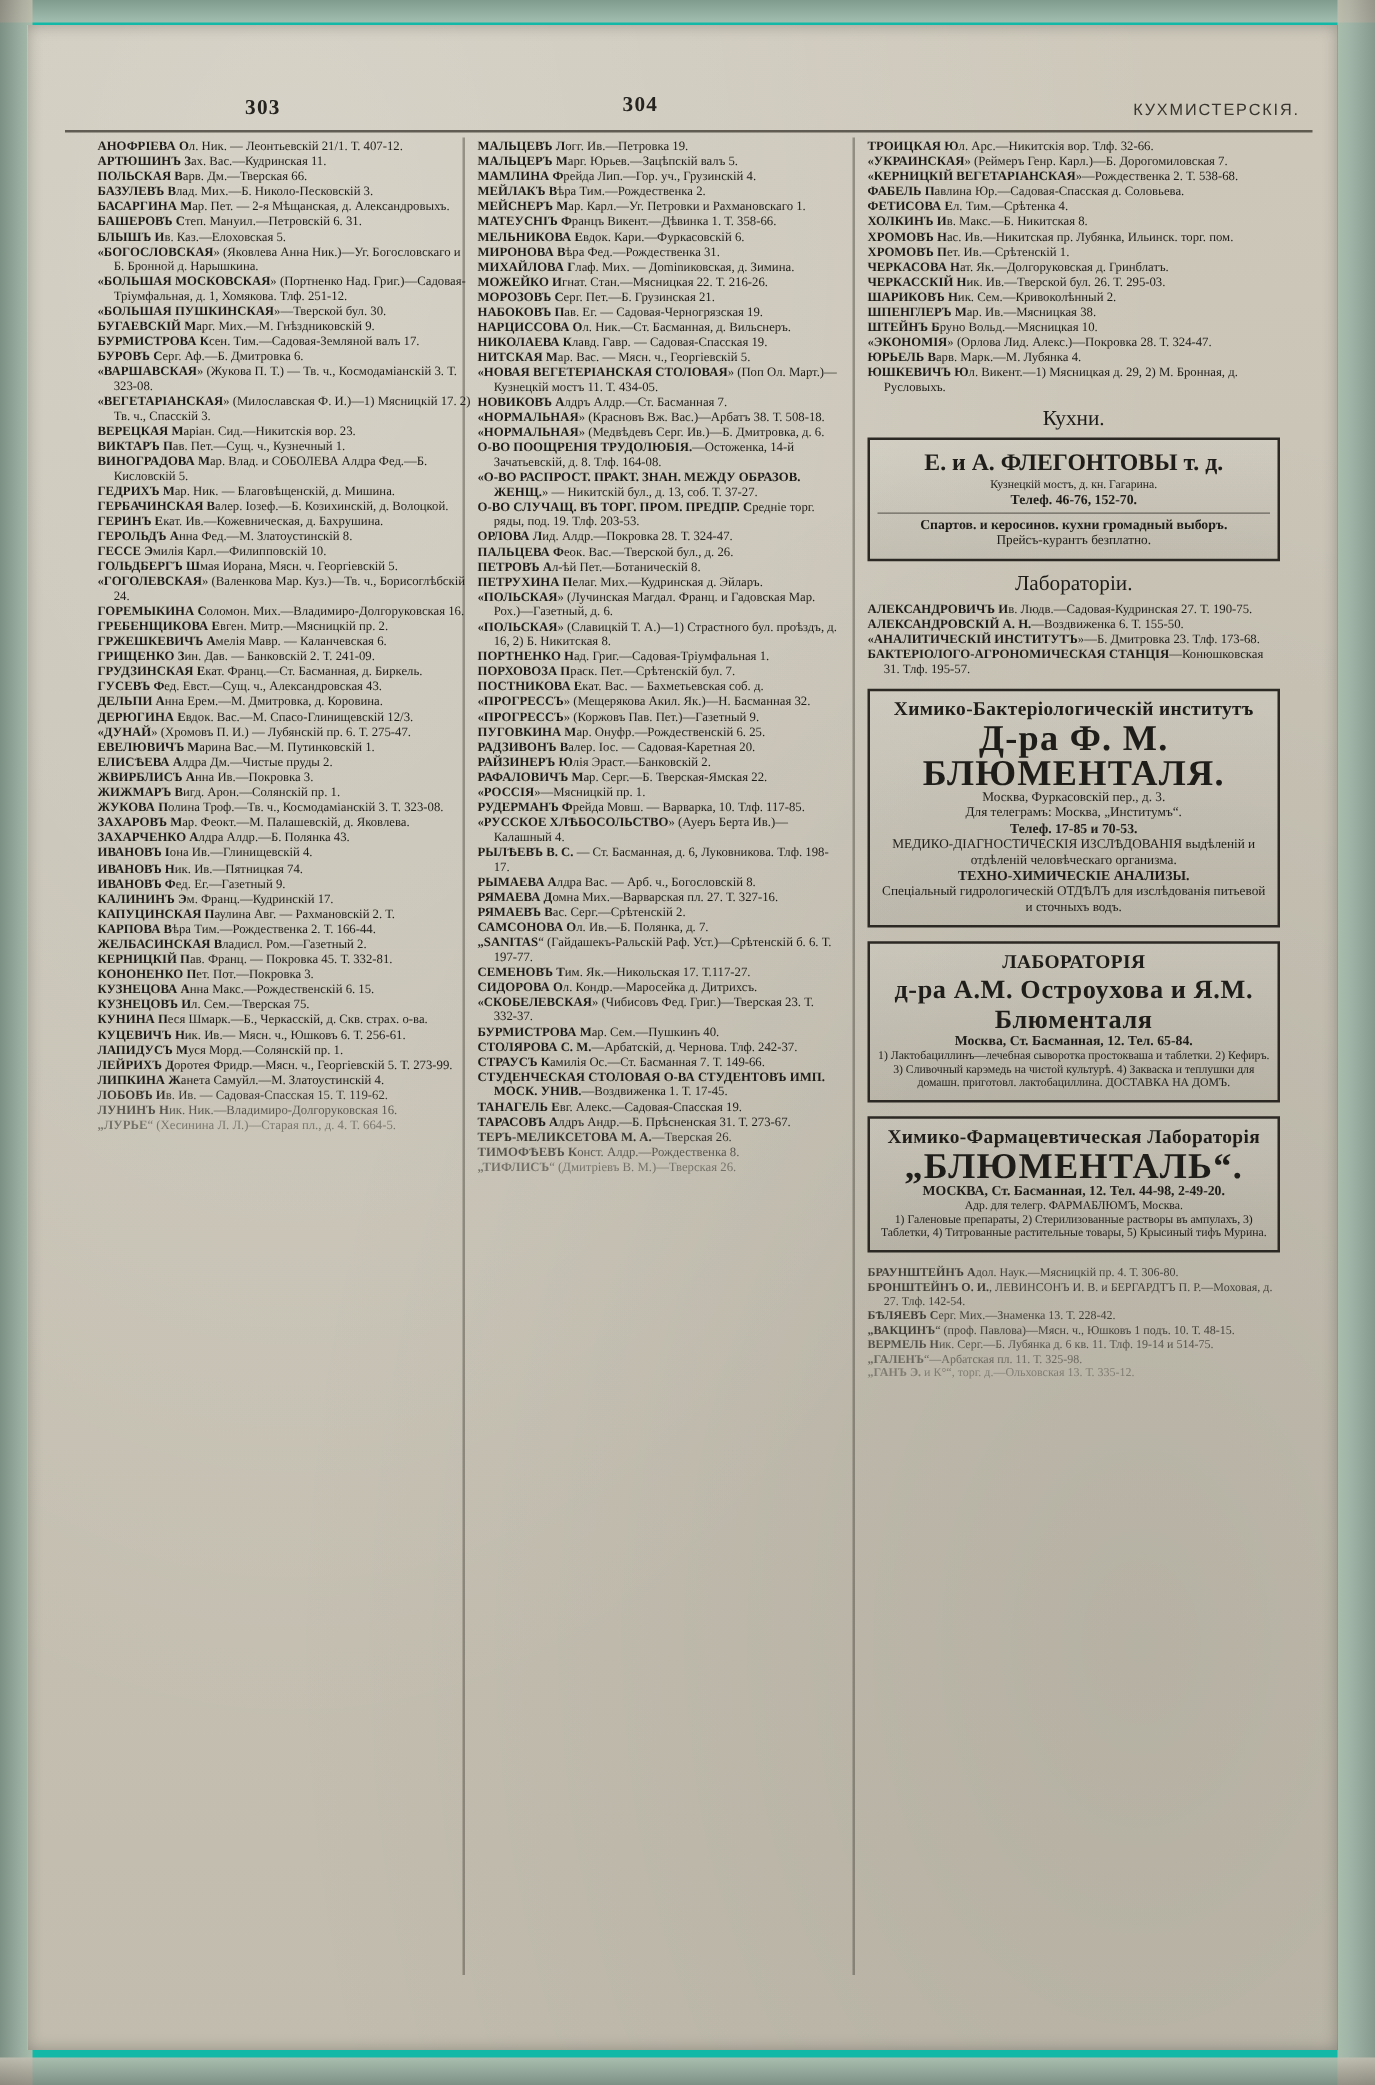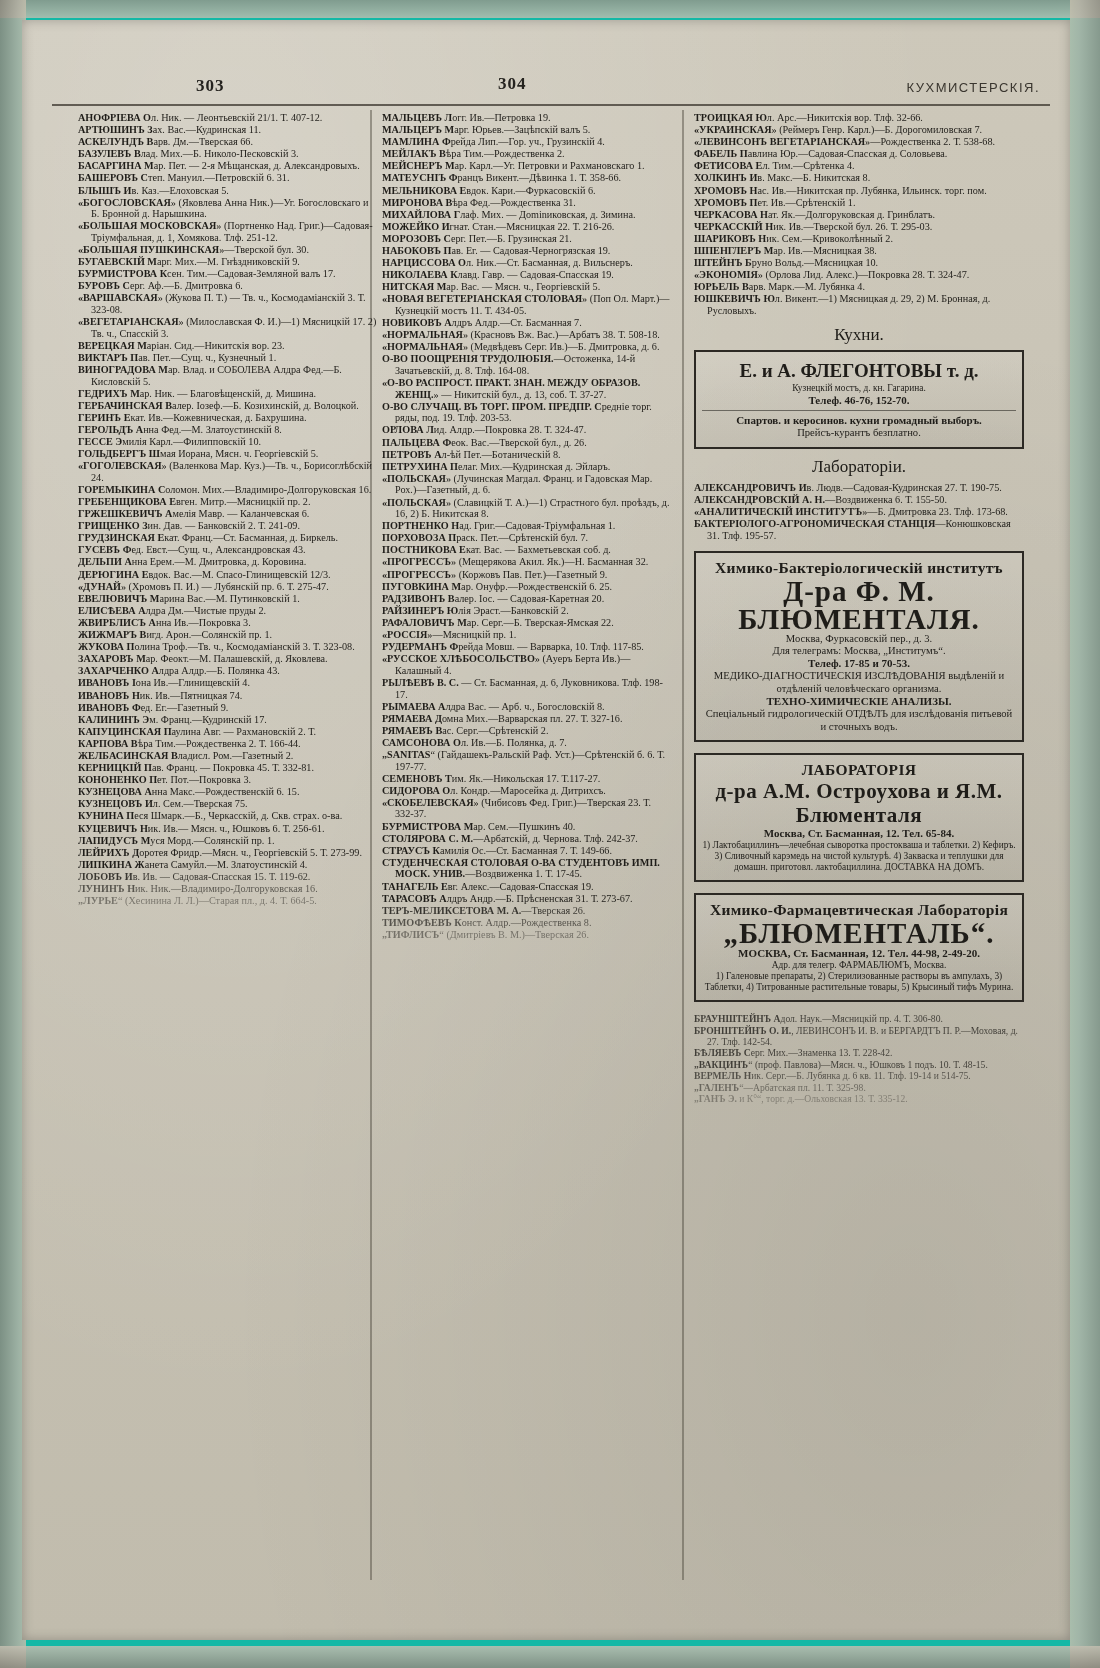--- a/index.html
+++ b/index.html
@@ -121,21 +121,21 @@
   <div class="folio folio-l">303</div>
   <div class="folio folio-c">304</div>
   <div class="run-head">КУХМИСТЕРСКІЯ.</div>
   <div class="rule"></div>
   <div class="vrule vr1"></div>
   <div class="vrule vr2"></div>
 
   <div class="col col1" id="c1">
       <p class="entry"><b>АНОФРІЕВА О</b>л. Ник. — Леонтьевскій 21/1. Т. 407-12.</p>
       <p class="entry"><b>АРТЮШИНЪ З</b>ах. Вас.—Кудринская 11.</p>
-      <p class="entry"><b>АСКЕЛУНДЪ В</b>арв. Дм.—Тверская 66.</p>
+      <p class="entry"><b>ПОЛЬСКАЯ В</b>арв. Дм.—Тверская 66.</p>
       <p class="entry"><b>БАЗУЛЕВЪ В</b>лад. Мих.—Б. Николо-Песковскій 3.</p>
       <p class="entry"><b>БАСАРГИНА М</b>ар. Пет. — 2-я Мѣщанская, д. Александровыхъ.</p>
       <p class="entry"><b>БАШЕРОВЪ С</b>теп. Мануил.—Петровскій 6. 31.</p>
       <p class="entry"><b>БЛЫШЪ И</b>в. Каз.—Елоховская 5.</p>
       <p class="entry"><b>«БОГОСЛОВСКАЯ</b>» (Яковлева Анна Ник.)—Уг. Богословскаго и Б. Бронной д. Нарышкина.</p>
       <p class="entry"><b>«БОЛЬШАЯ МОСКОВСКАЯ</b>» (Портненко Над. Григ.)—Садовая-Тріумфальная, д. 1, Хомякова. Тлф. 251-12.</p>
       <p class="entry"><b>«БОЛЬШАЯ ПУШКИНСКАЯ</b>»—Тверской бул. 30.</p>
       <p class="entry"><b>БУГАЕВСКІЙ М</b>арг. Мих.—М. Гнѣздниковскій 9.</p>
       <p class="entry"><b>БУРМИСТРОВА К</b>сен. Тим.—Садовая-Земляной валъ 17.</p>
       <p class="entry"><b>БУРОВЪ С</b>ерг. Аф.—Б. Дмитровка 6.</p>
@@ -245,21 +245,21 @@
       <p class="entry"><b>ТАРАСОВЪ А</b>лдръ Андр.—Б. Прѣсненская 31. Т. 273-67.</p>
       <p class="entry" style="opacity: 0.85;"><b>ТЕРЪ-МЕЛИКСЕТОВА М. А.</b>—Тверская 26.</p>
       <p class="entry" style="opacity: 0.67;"><b>ТИМОФѢЕВЪ К</b>онст. Алдр.—Рождественка 8.</p>
       <p class="entry" style="opacity: 0.49;"><b>„ТИФЛИСЪ</b>“ (Дмитріевъ В. М.)—Тверская 26.</p>
     </div>
 
   <div class="col col3">
     <div id="c3a">
         <p class="entry"><b>ТРОИЦКАЯ Ю</b>л. Арс.—Никитскія вор. Тлф. 32-66.</p>
         <p class="entry"><b>«УКРАИНСКАЯ</b>» (Реймеръ Генр. Карл.)—Б. Дорогомиловская 7.</p>
-        <p class="entry"><b>«ЛЕВИНСОНЪ ВЕГЕТАРІАНСКАЯ</b>»—Рождественка 2. Т. 538-68.</p>
+        <p class="entry"><b>«КЕРНИЦКІЙ ВЕГЕТАРІАНСКАЯ</b>»—Рождественка 2. Т. 538-68.</p>
         <p class="entry"><b>ФАБЕЛЬ П</b>авлина Юр.—Садовая-Спасская д. Соловьева.</p>
         <p class="entry"><b>ФЕТИСОВА Е</b>л. Тим.—Срѣтенка 4.</p>
         <p class="entry"><b>ХОЛКИНЪ И</b>в. Макс.—Б. Никитская 8.</p>
         <p class="entry"><b>ХРОМОВЪ Н</b>ас. Ив.—Никитская пр. Лубянка, Ильинск. торг. пом.</p>
         <p class="entry"><b>ХРОМОВЪ П</b>ет. Ив.—Срѣтенскій 1.</p>
         <p class="entry"><b>ЧЕРКАСОВА Н</b>ат. Як.—Долгоруковская д. Гринблатъ.</p>
         <p class="entry"><b>ЧЕРКАССКІЙ Н</b>ик. Ив.—Тверской бул. 26. Т. 295-03.</p>
         <p class="entry"><b>ШАРИКОВЪ Н</b>ик. Сем.—Кривоколѣнный 2.</p>
         <p class="entry"><b>ШПЕНГЛЕРЪ М</b>ар. Ив.—Мясницкая 38.</p>
         <p class="entry"><b>ШТЕЙНЪ Б</b>руно Вольд.—Мясницкая 10.</p>

